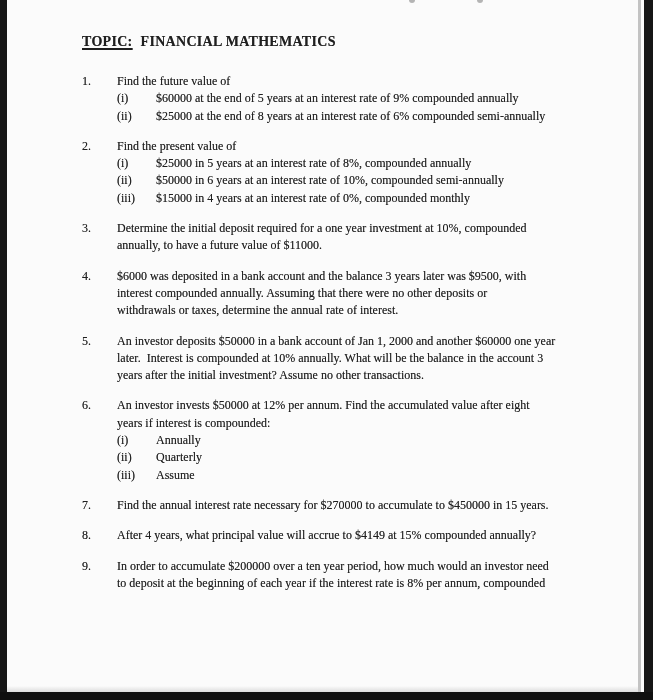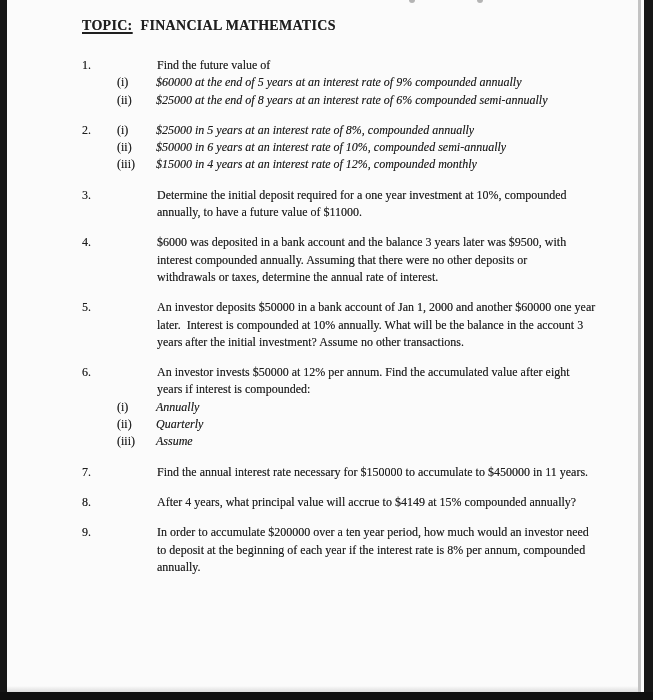--- a/index.html
+++ b/index.html
@@ -29,42 +29,42 @@
     left: 82px;
     top: 18px;
     width: 545px;
     text-shadow: 0 0 0.6px rgba(10,10,10,0.5);
   }
   .doc-title {
     font-size: 14px;
     font-weight: bold;
     line-height: 16px;
     letter-spacing: 0.3px;
-    margin: 0 0 23px 0;
+    margin: 16px 0 23px 0;
     white-space: pre;
   }
   .doc-title .topic {
     text-decoration: underline;
     text-decoration-thickness: 1.5px;
     text-underline-offset: 2px;
   }
   .doc-title .rest { margin-left: 8px; }
 
   .question {
     display: flex;
     font-size: 12px;
     line-height: 17.3px;
     margin-bottom: 13px;
   }
   .q-num  { width: 35px; flex: none; }
   .q-body { flex: 1; min-width: 0; }
-  .q-line { white-space: pre; margin-left: 40px; }
+  .q-line { white-space: pre; }
   .sub { display: flex; }
   .sub-marker { width: 39px; flex: none; }
-  .sub-text { white-space: pre; font-style: italic; }
+  .sub-text { white-space: pre; }
 </style>
 </head>
 <body>
 
 <div class="screen">
 
   <div class="edge-left"></div>
   <div class="edge-right-gray"></div>
   <div class="edge-right"></div>
   <div class="page-bottom-shadow"></div>
@@ -87,31 +87,32 @@
         <div class="sub">
           <div class="sub-marker">(ii)</div>
           <div class="sub-text">$25000 at the end of 8 years at an interest rate of 6% compounded semi-annually</div>
         </div>
       </div>
     </div>
 
     <div class="question">
       <div class="q-num">2.</div>
       <div class="q-body">
+        <div class="q-line">Find the present value of</div>
         <div class="sub">
           <div class="sub-marker">(i)</div>
           <div class="sub-text">$25000 in 5 years at an interest rate of 8%, compounded annually</div>
         </div>
         <div class="sub">
           <div class="sub-marker">(ii)</div>
           <div class="sub-text">$50000 in 6 years at an interest rate of 10%, compounded semi-annually</div>
         </div>
         <div class="sub">
           <div class="sub-marker">(iii)</div>
-          <div class="sub-text">$15000 in 4 years at an interest rate of 12%, compounded monthly</div>
+          <div class="sub-text">$15000 in 4 years at an interest rate of 0%, compounded monthly</div>
         </div>
       </div>
     </div>
 
     <div class="question">
       <div class="q-num">3.</div>
       <div class="q-body">
         <div class="q-line">Determine the initial deposit required for a one year investment at 10%, compounded</div>
         <div class="q-line">annually, to have a future value of $11000.</div>
       </div>
@@ -151,34 +152,33 @@
         <div class="sub">
           <div class="sub-marker">(iii)</div>
           <div class="sub-text">Assume</div>
         </div>
       </div>
     </div>
 
     <div class="question">
       <div class="q-num">7.</div>
       <div class="q-body">
-        <div class="q-line">Find the annual interest rate necessary for $150000 to accumulate to $450000 in 11 years.</div>
+        <div class="q-line">Find the annual interest rate necessary for $270000 to accumulate to $450000 in 15 years.</div>
       </div>
     </div>
 
     <div class="question">
       <div class="q-num">8.</div>
       <div class="q-body">
         <div class="q-line">After 4 years, what principal value will accrue to $4149 at 15% compounded annually?</div>
       </div>
     </div>
 
     <div class="question">
       <div class="q-num">9.</div>
       <div class="q-body">
         <div class="q-line">In order to accumulate $200000 over a ten year period, how much would an investor need</div>
         <div class="q-line">to deposit at the beginning of each year if the interest rate is 8% per annum, compounded</div>
-        <div class="q-line">annually.</div>
       </div>
     </div>
 
   </div>
 </div>
 
 </body></html>

